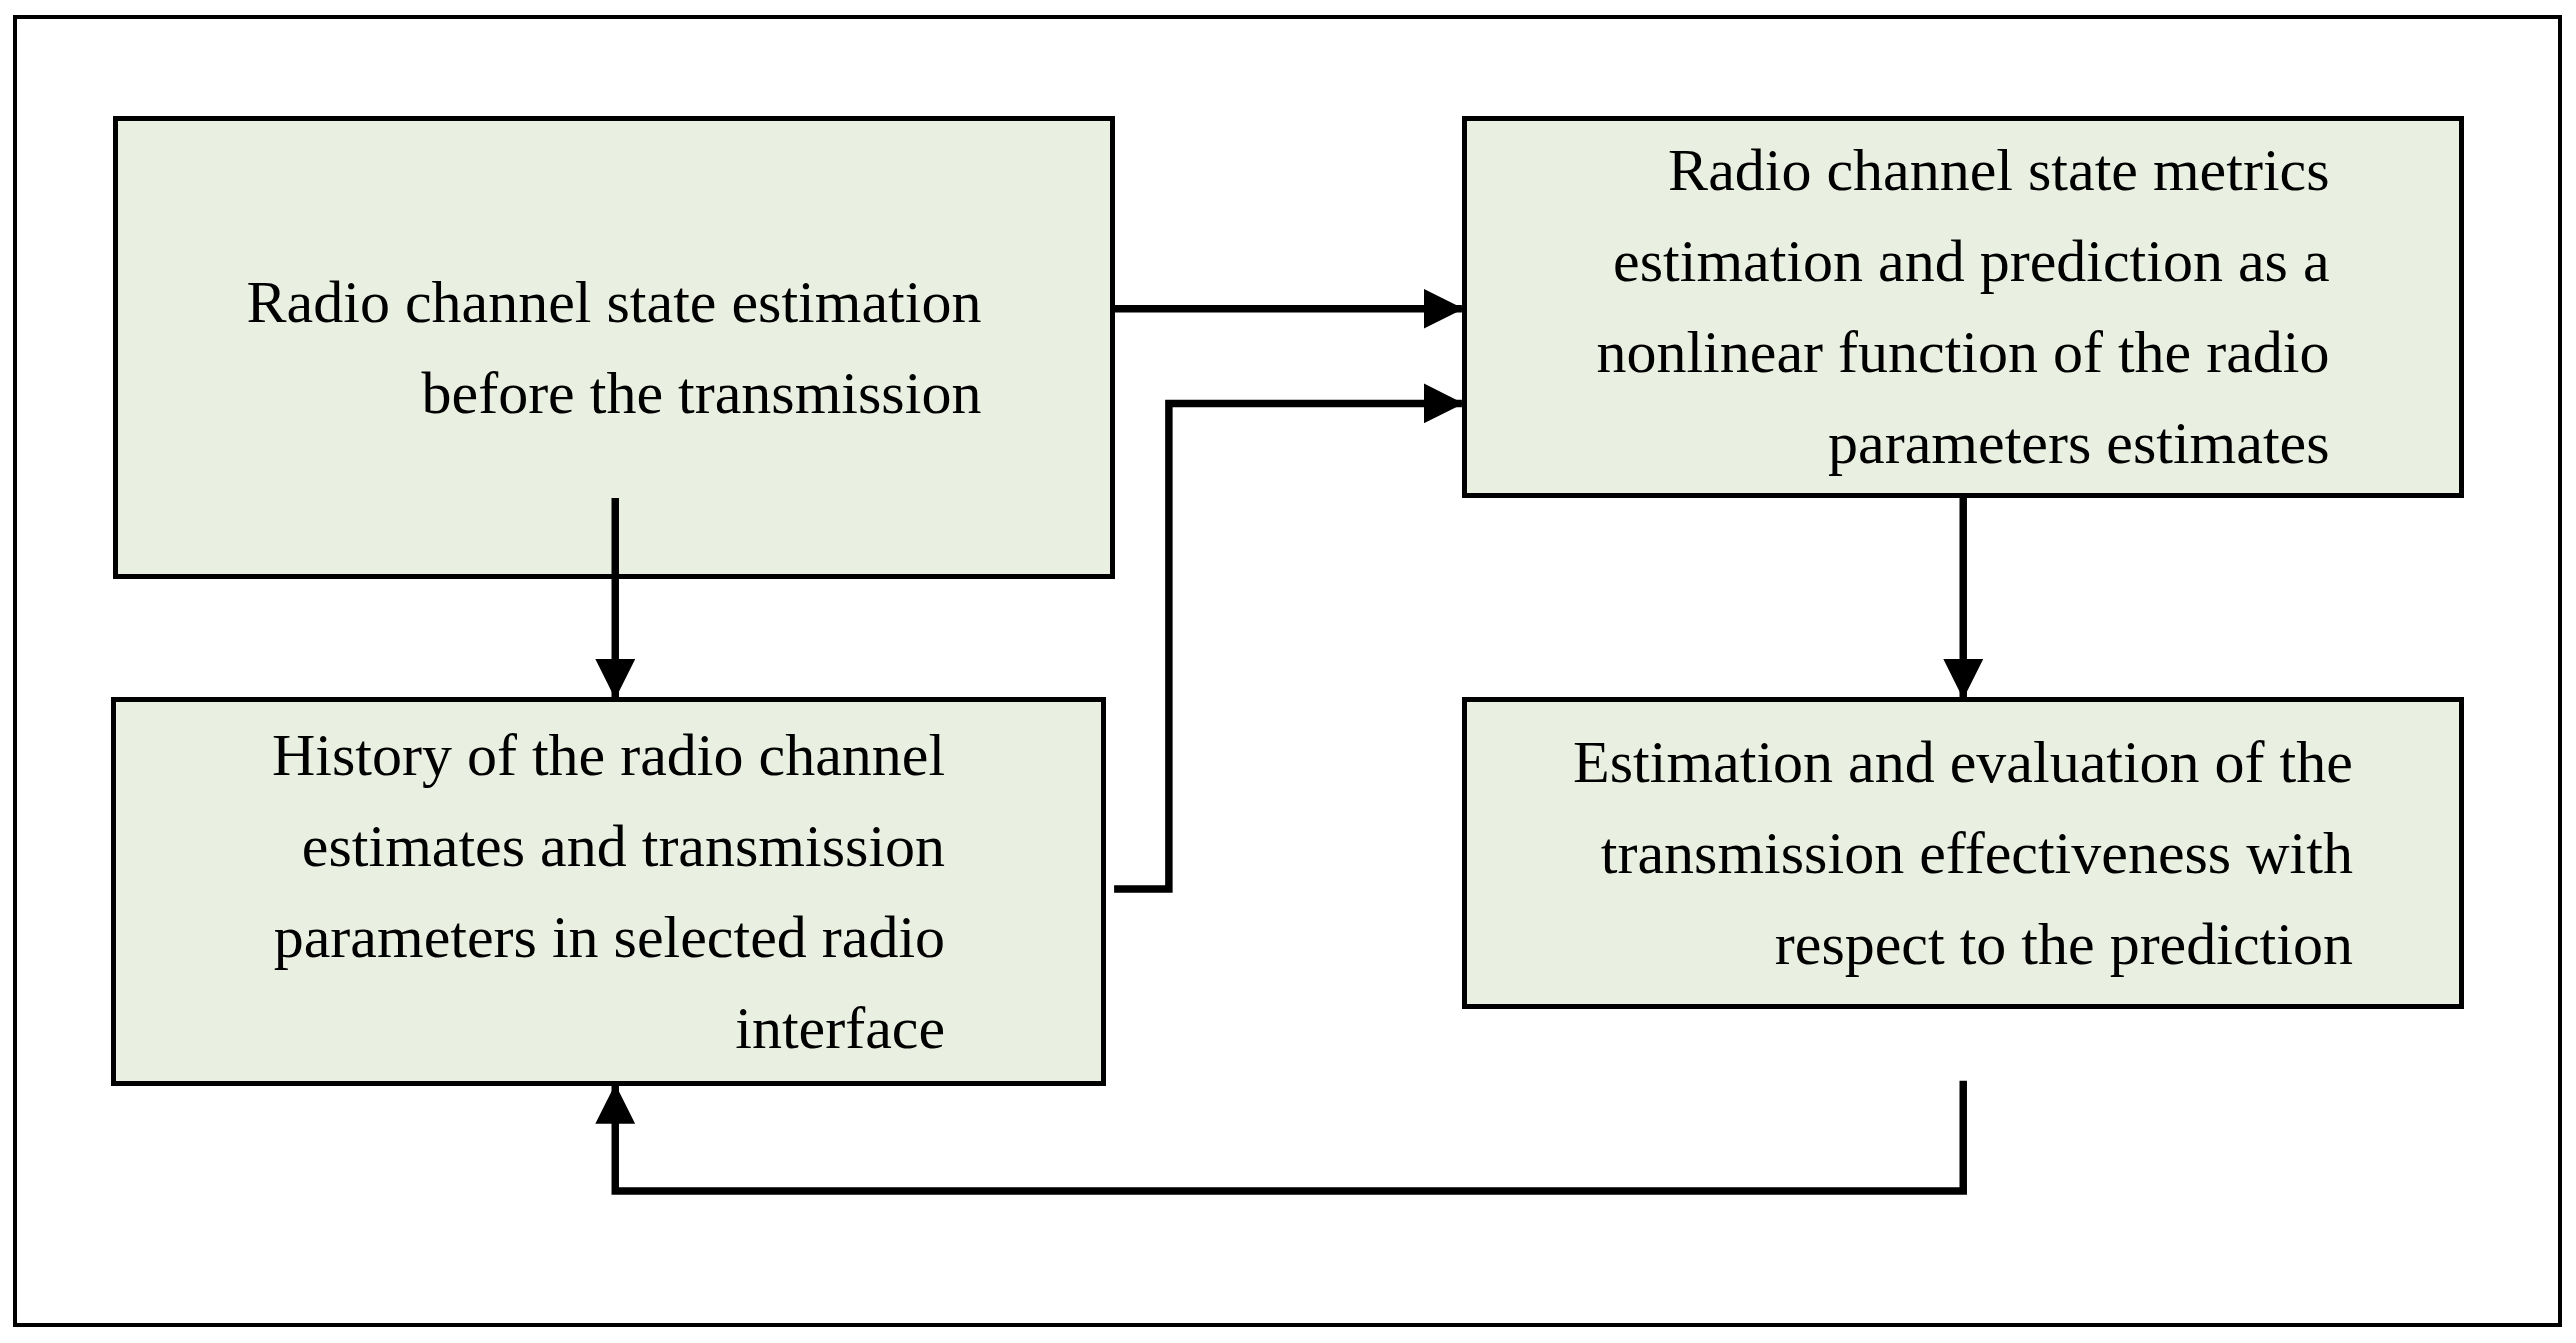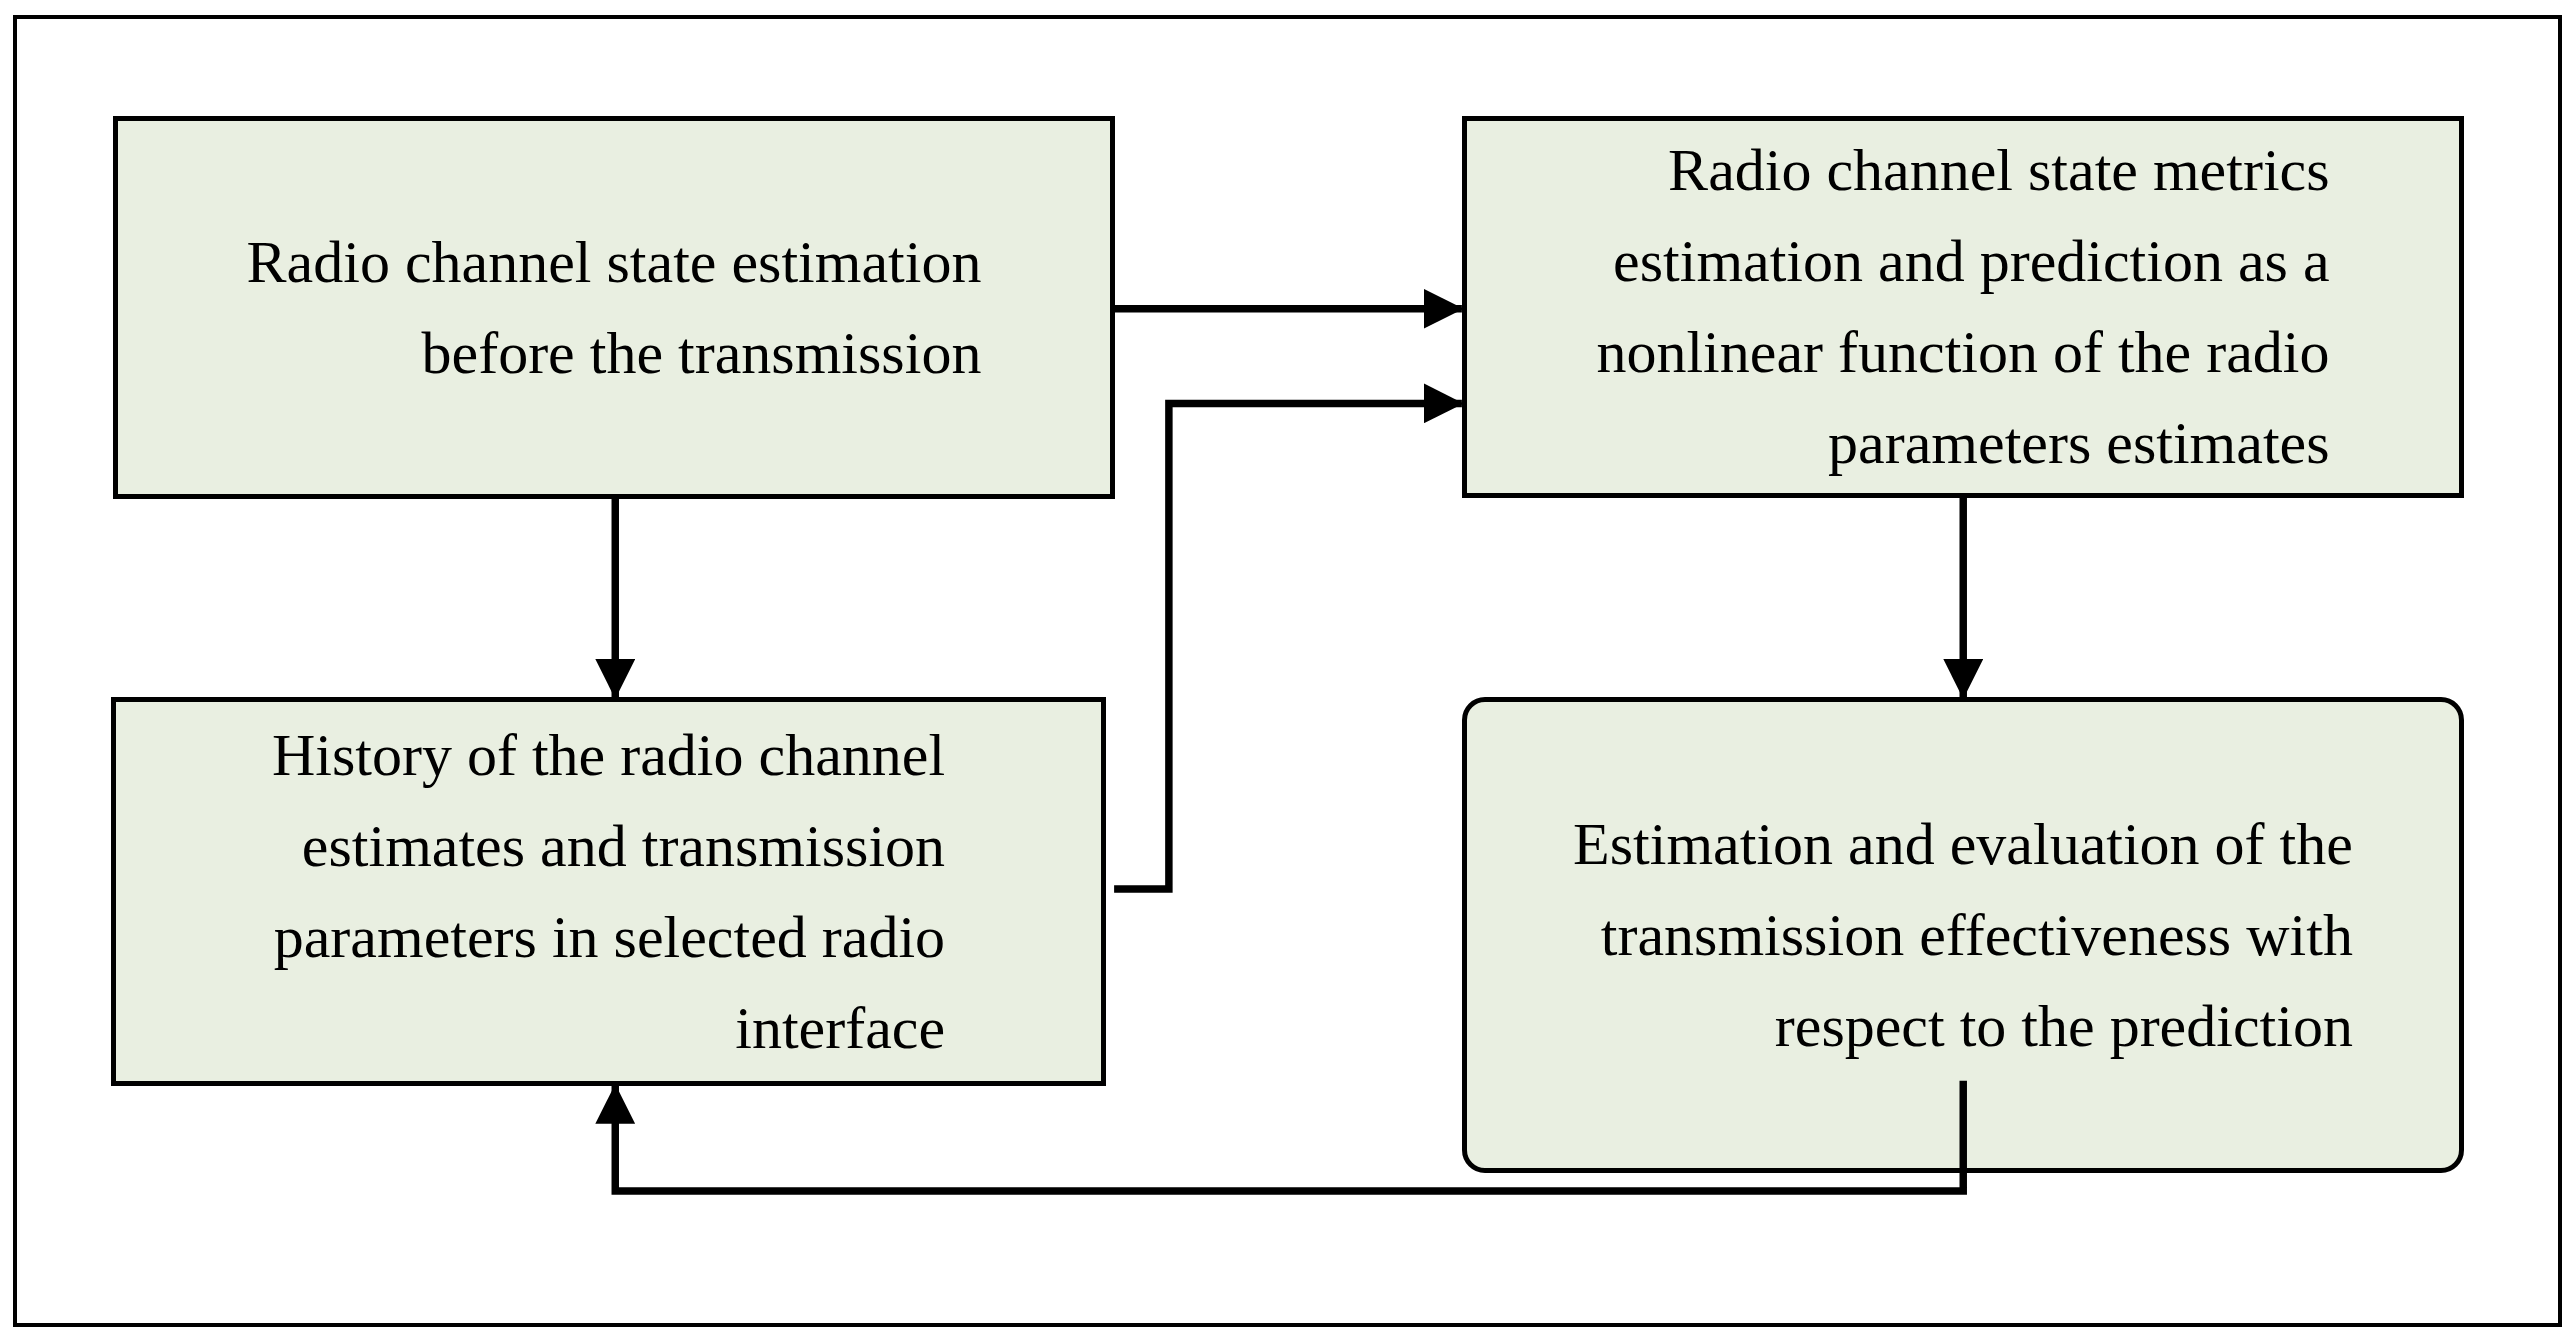--- a/index.html
+++ b/index.html
@@ -34,24 +34,24 @@
     justify-content: center;
     text-align: right;
   }
   .box .label {
     white-space: pre-line;
     font-size: 60px;
     line-height: 91px;
     color: #000000;
     padding: 0 8.3px;
   }
-  .box.tl { left: 113px;  top: 116px; width: 1002px; height: 383px; }
+  .box.tl { left: 113px;  top: 116px; width: 1002px; height: 463px; }
   .box.tr { left: 1462px; top: 116px; width: 1002px; height: 382px; }
   .box.bl { left: 111px;  top: 697px; width: 995px; height: 389px; }
-  .box.br { left: 1462px; top: 697px; width: 1002px; height: 476px; border-radius: 23px; }
+  .box.br { left: 1462px; top: 697px; width: 1002px; height: 312px; }
   svg.arrows {
     position: absolute;
     left: 0;
     top: 0;
     width: 2576px;
     height: 1343px;
     pointer-events: none;
   }
   svg.arrows path.link {
     fill: none;

